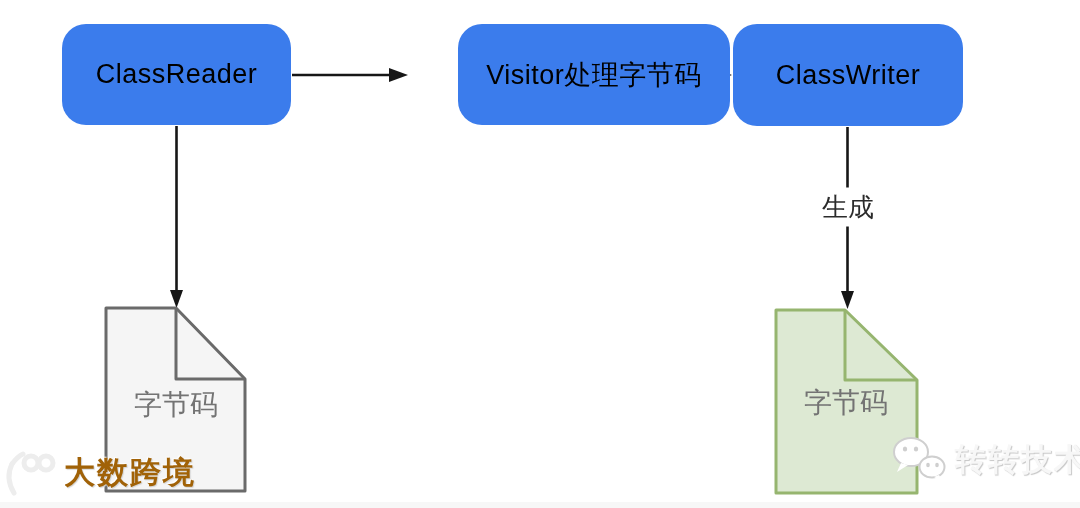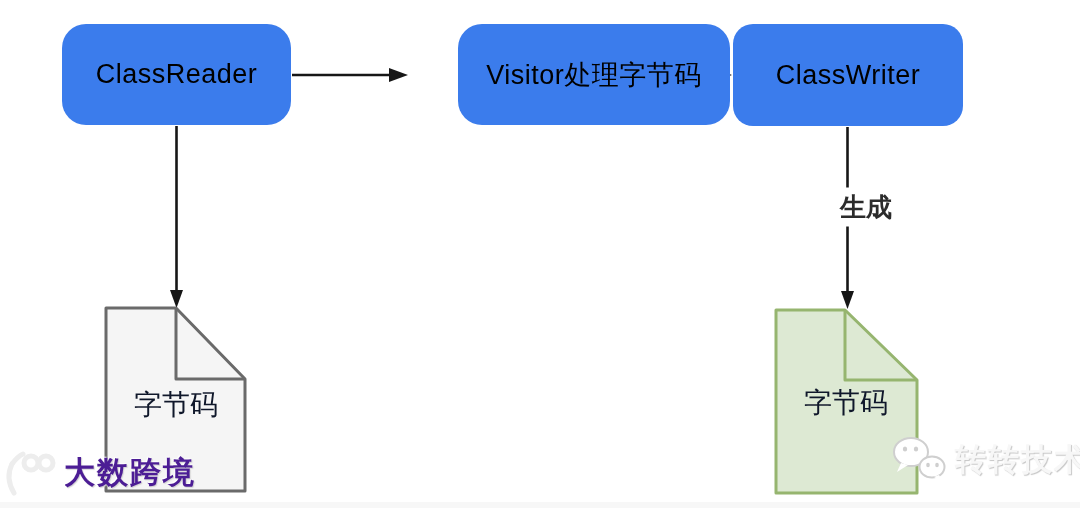--- a/index.html
+++ b/index.html
@@ -14,47 +14,47 @@
   .node{
     position:absolute;
     border-radius:24px;
     display:flex;align-items:center;justify-content:center;
     color:#000000;
     font-size:27px;
     letter-spacing:0.5px;
   }
   #node-classreader{left:62px;top:24px;width:229px;height:101px;}
   #node-visitor{left:410px;top:24px;width:272px;height:101px;margin-left:48px;}
-  #node-classwriter{left:733px;top:24px;width:230px;height:102px;border-radius:20px;}
+  #node-classwriter{left:733px;top:24px;width:230px;height:102px;}
 
   
   #connectors{position:absolute;left:0;top:0;pointer-events:none;}
 
   
   .edge-label{
     position:absolute;
     transform:translate(-50%,-50%);
     background:#ffffff;
     padding:2px 5px;
     font-size:26px;
     color:#2b2b2b;
     white-space:nowrap;
   }
   #label-read{left:177px;top:213px;}
-  #label-generate{left:866px;top:207px;font-weight:bold;}
+  #label-generate{left:848px;top:207px;}
 
   
   .doc-svg{position:absolute;}
   #doc-input-svg{left:104px;top:306px;}
   #doc-output-svg{left:774px;top:308px;}
   .doc-label{
     position:absolute;
     transform:translate(-50%,-50%);
     font-size:28px;
-    color:#0f172a;
+    color:#737373;
     white-space:nowrap;
   }
   #doc-input-label{left:176px;top:405px;}
   #doc-output-label{left:846px;top:403px;}
 
   
   .watermark{
     position:absolute;
     display:flex;align-items:center;gap:8px;
     pointer-events:none;
@@ -63,21 +63,21 @@
   #wm-right{left:891px;top:436px;}
   .wm-text{
     font-size:31px;
     font-weight:bold;
     letter-spacing:2px;
     color:#f7f7f7;
     text-shadow:1px 1px 1px #c6c6c6, -1px -1px 1px #ffffff;
     white-space:nowrap;
   }
   #wm-left .wm-text{
-    color:#4c1d95;
+    color:#a16207;
     text-shadow:1px 1px 1px #d2d2d2, -1px -1px 1px #ffffff;
   }
   #bottom-strip{
     position:absolute;left:0;bottom:0;width:1080px;height:6px;
     background:#f7f7f7;
   }
 </style>
 </head>
 <body>
 

